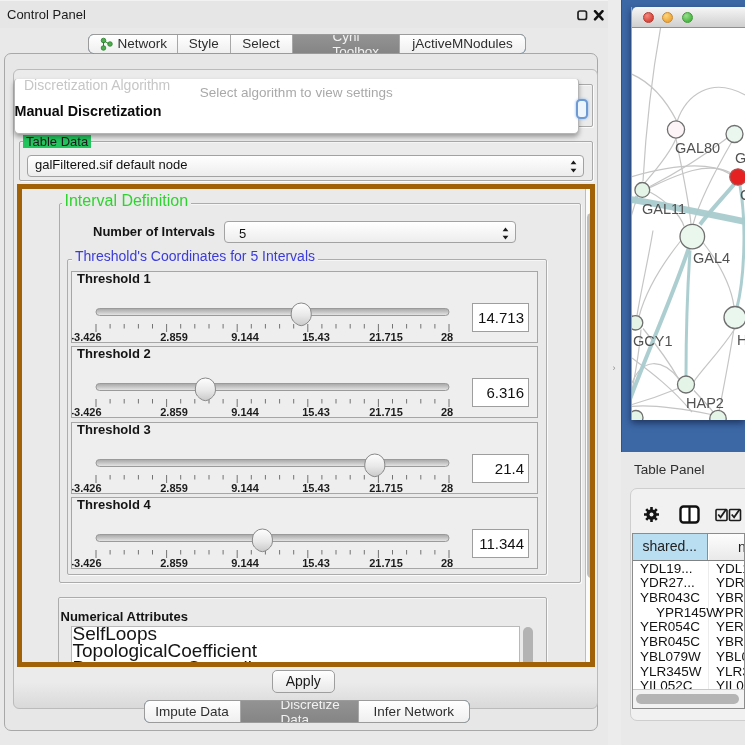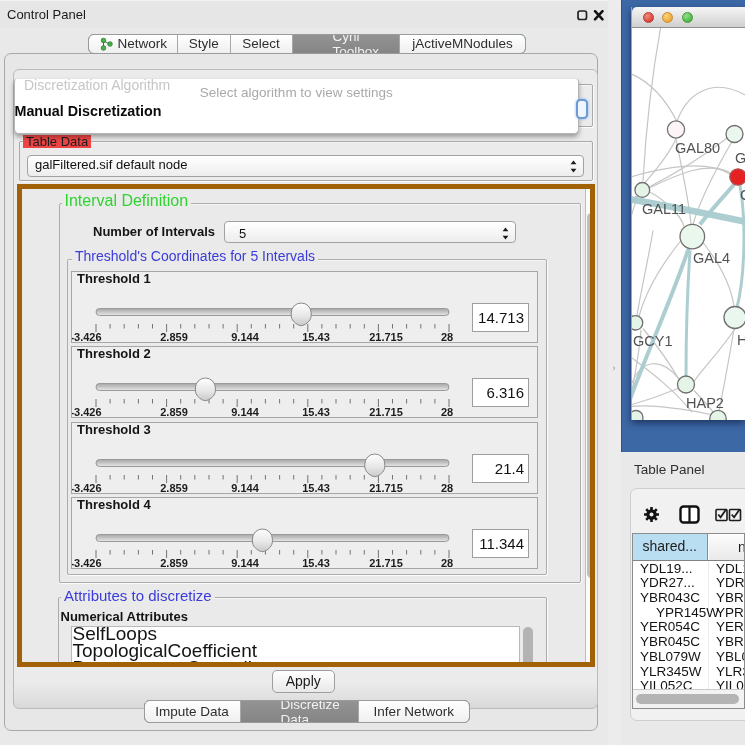--- a/index.html
+++ b/index.html
@@ -1,19 +1,19 @@
 <!DOCTYPE html>
 <html><head><meta charset="utf-8"><style>
 * { margin:0; padding:0; box-sizing:border-box; }
 html,body { width:745px; height:745px; overflow:hidden; background:#e9e9e9;
   font-family:"Liberation Sans", sans-serif; }
 .abs { position:absolute; }
 .etch { position:absolute; border:1px solid #a9a9a9; border-radius:2px;
   box-shadow:inset 0 1px 0 rgba(255,255,255,.55), 1px 1px 0 rgba(255,255,255,.8); }
-.glabel { position:absolute; font-size:13px; background:#ef4444; padding:0 3px; line-height:13px; }
+.glabel { position:absolute; font-size:13px; background:#22c55e; padding:0 3px; line-height:13px; }
 .combo { position:absolute; border:1px solid #a2a2a2; border-radius:4px;
   background:linear-gradient(#ffffff,#ededed); font-size:13px; color:#111; }
 .combo .ar { position:absolute; right:6px; width:7px; }
 .tpanel { position:absolute; left:49.5px; width:467px; height:72px;
   border:1px solid #a6a6a6; background:#eeeeee; }
 .ttitle { position:absolute; left:5px; top:-1px; font-size:13px; font-weight:bold; color:#141414; }
 .tval { position:absolute; left:400px; top:31px; width:57px; height:29px;
   background:#fff; border:1px solid #9e9e9e; font-size:15px; color:#111;
   text-align:right; padding-right:4px; line-height:28px; }
 .seg { position:absolute; display:flex; border:1px solid #9b9b9b; border-radius:5.5px;
@@ -154,21 +154,20 @@
           <text x="244" y="68.5" font-size="11" font-weight="bold" fill="#1c1c1c" text-anchor="middle">15.43</text>
           <text x="314" y="68.5" font-size="11" font-weight="bold" fill="#1c1c1c" text-anchor="middle">21.715</text>
           <text x="375" y="68.5" font-size="11" font-weight="bold" fill="#1c1c1c" text-anchor="middle">28</text>
           <path d="M180.4,41 A10,10 0 1 1 200.4,41 L200.4,44 Q199.9,49.5 193.2,53 Q190.4,54.4 187.6,53 Q180.9,49.5 180.4,44 Z" fill="url(#thg)" stroke="#898989" stroke-width="1"></path>
         </svg>
 <div class="tval">11.344</div>
 </div>
 
     
     <div class="etch" style="left:36px;top:408.5px;width:489px;height:77px;border-color:#acacac"></div>
-    <div class="glabel" style="left:39.5px;top:399px;color:#3b3bda;background:#eaeaea;font-size:15px;line-height:15px">Attributes to discretize</div>
     <div class="abs" style="left:39px;top:420.5px;font-size:13px;font-weight:bold;color:#141414">Numerical Attributes</div>
     <div class="abs" style="left:49px;top:437.5px;width:449px;height:45.5px;background:#fff;border:1px solid #b9b9b9;border-bottom:none">
       <div style="margin-top:-2px;padding-left:1px;font-size:19px;color:#141414;line-height:17.2px">SelfLoops<br>TopologicalCoefficient<br>BetweennessCentrality</div>
     </div>
     <div class="abs" style="left:501.5px;top:438.5px;width:9.5px;height:44.5px;background:#b3b3b3;border-radius:5px 5px 0 0"></div>
   </div>
 
   <div class="abs" style="left:271.5px;top:669.5px;width:63.5px;height:23px;border:1px solid #9e9e9e;border-radius:5px;background:linear-gradient(#ffffff,#e8e8e8);font-size:14px;color:#1a1a1a;text-align:center;line-height:21px">Apply</div>
 
   <div class="seg" style="left:143.5px;top:700px;height:23px;font-size:13.5px">

